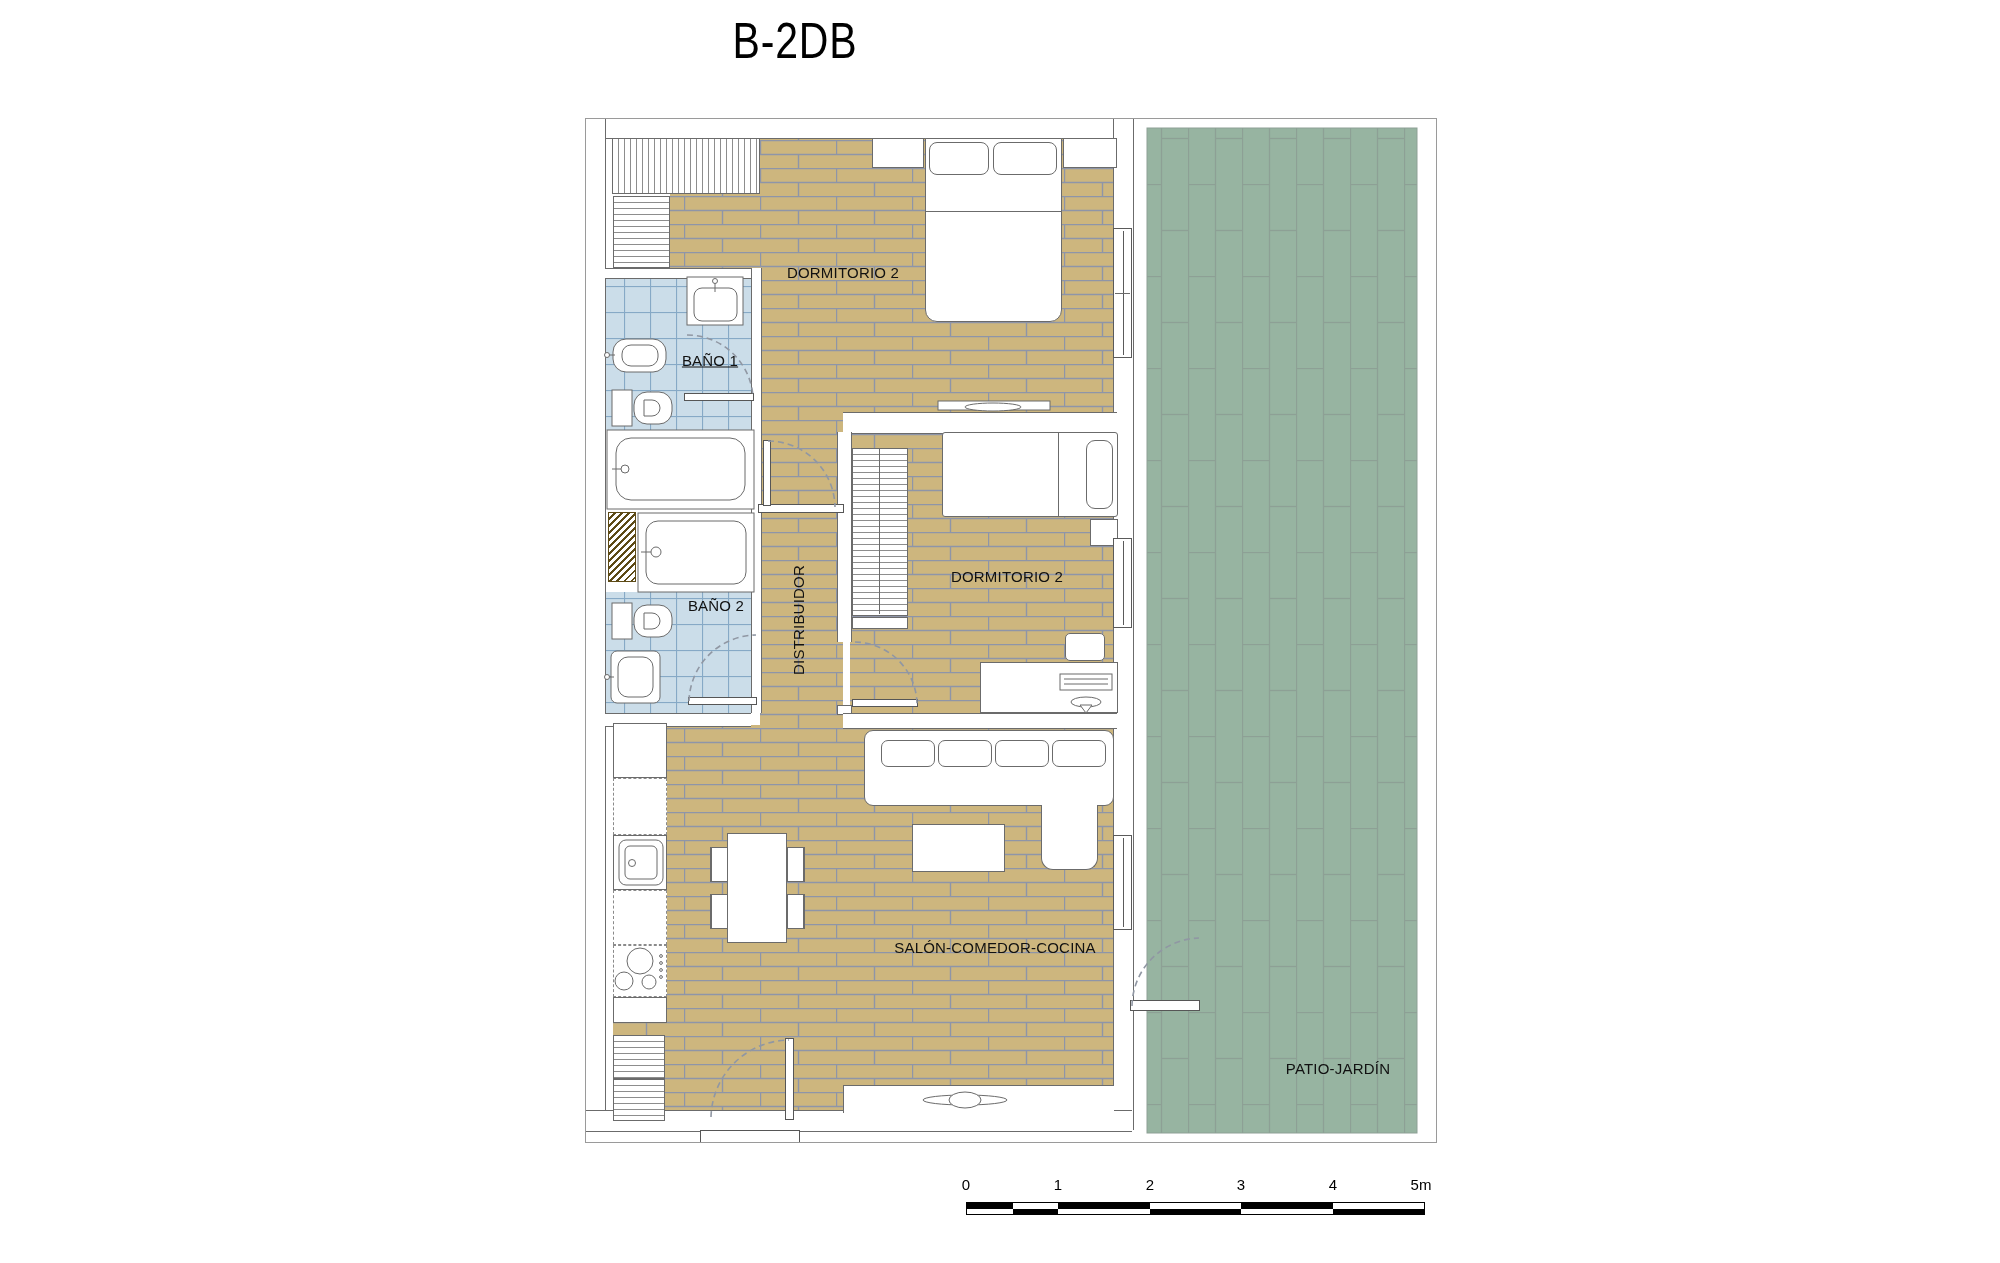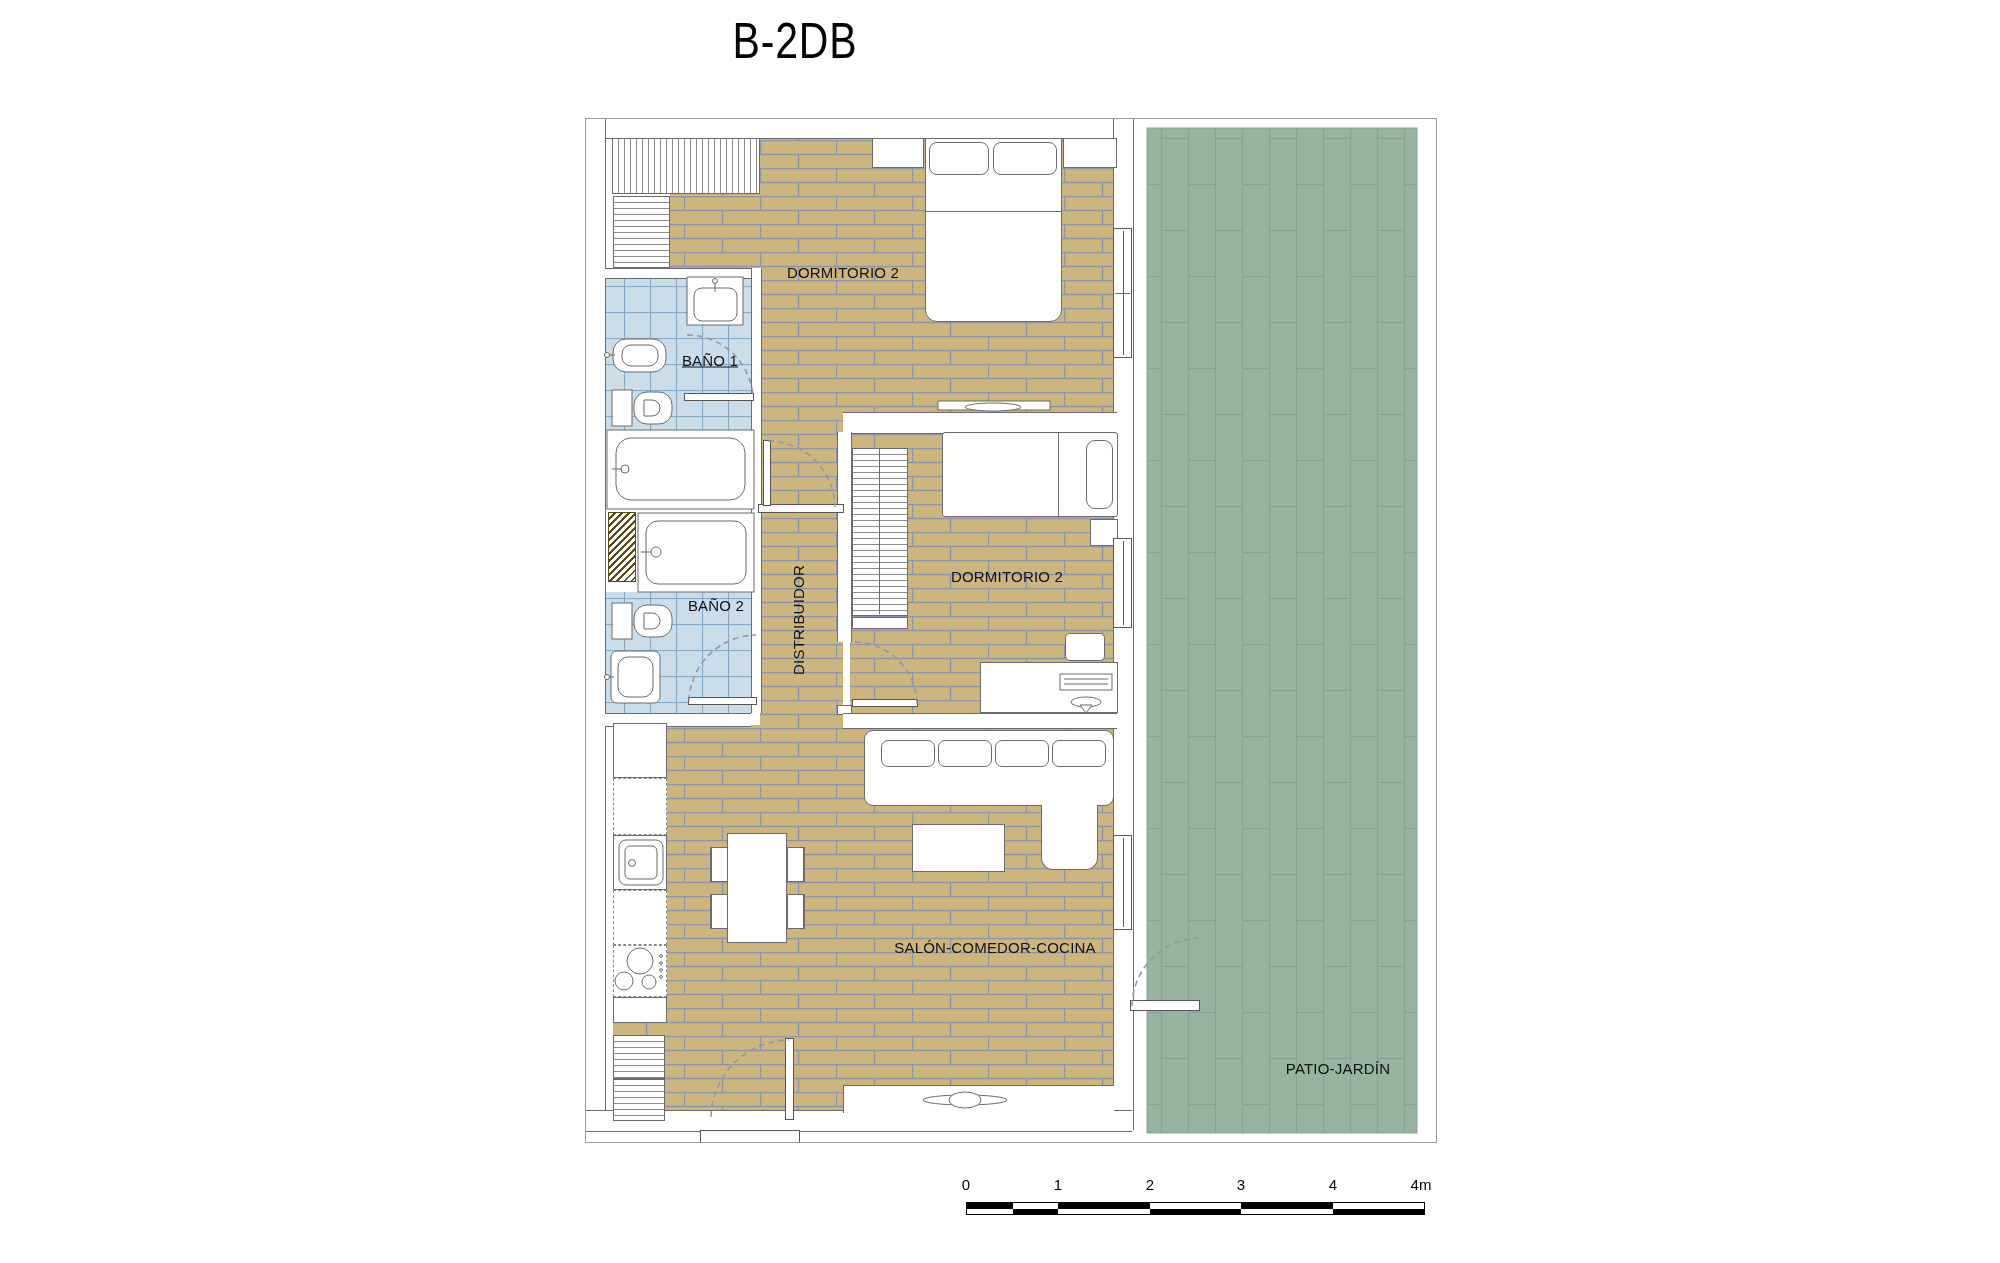--- a/index.html
+++ b/index.html
@@ -268,21 +268,21 @@
   <div class="lbl" style="left:1007px;top:576px;">DORMITORIO 2</div>
   <div class="lbl" style="left:995px;top:947px;">SALÓN-COMEDOR-COCINA</div>
   <div class="lbl" style="left:1338px;top:1068px;">PATIO-JARDÍN</div>
 
   <div id="scalebar">
     <span class="num" style="left:0px;">0</span>
     <span class="num" style="left:92px;">1</span>
     <span class="num" style="left:184px;">2</span>
     <span class="num" style="left:275px;">3</span>
     <span class="num" style="left:367px;">4</span>
-    <span class="num" style="left:455px;">4m</span>
+    <span class="num" style="left:455px;">5m</span>
     <div class="bar">
       <div class="row">
         <div class="seg s-half b"></div>
           <div class="seg s-half wh"></div>
         <div class="seg s-one b"></div>
           <div class="seg s-one wh"></div>
         <div class="seg s-one b"></div>
           <div class="seg s-one wh"></div>
       </div>
       <div class="row">

